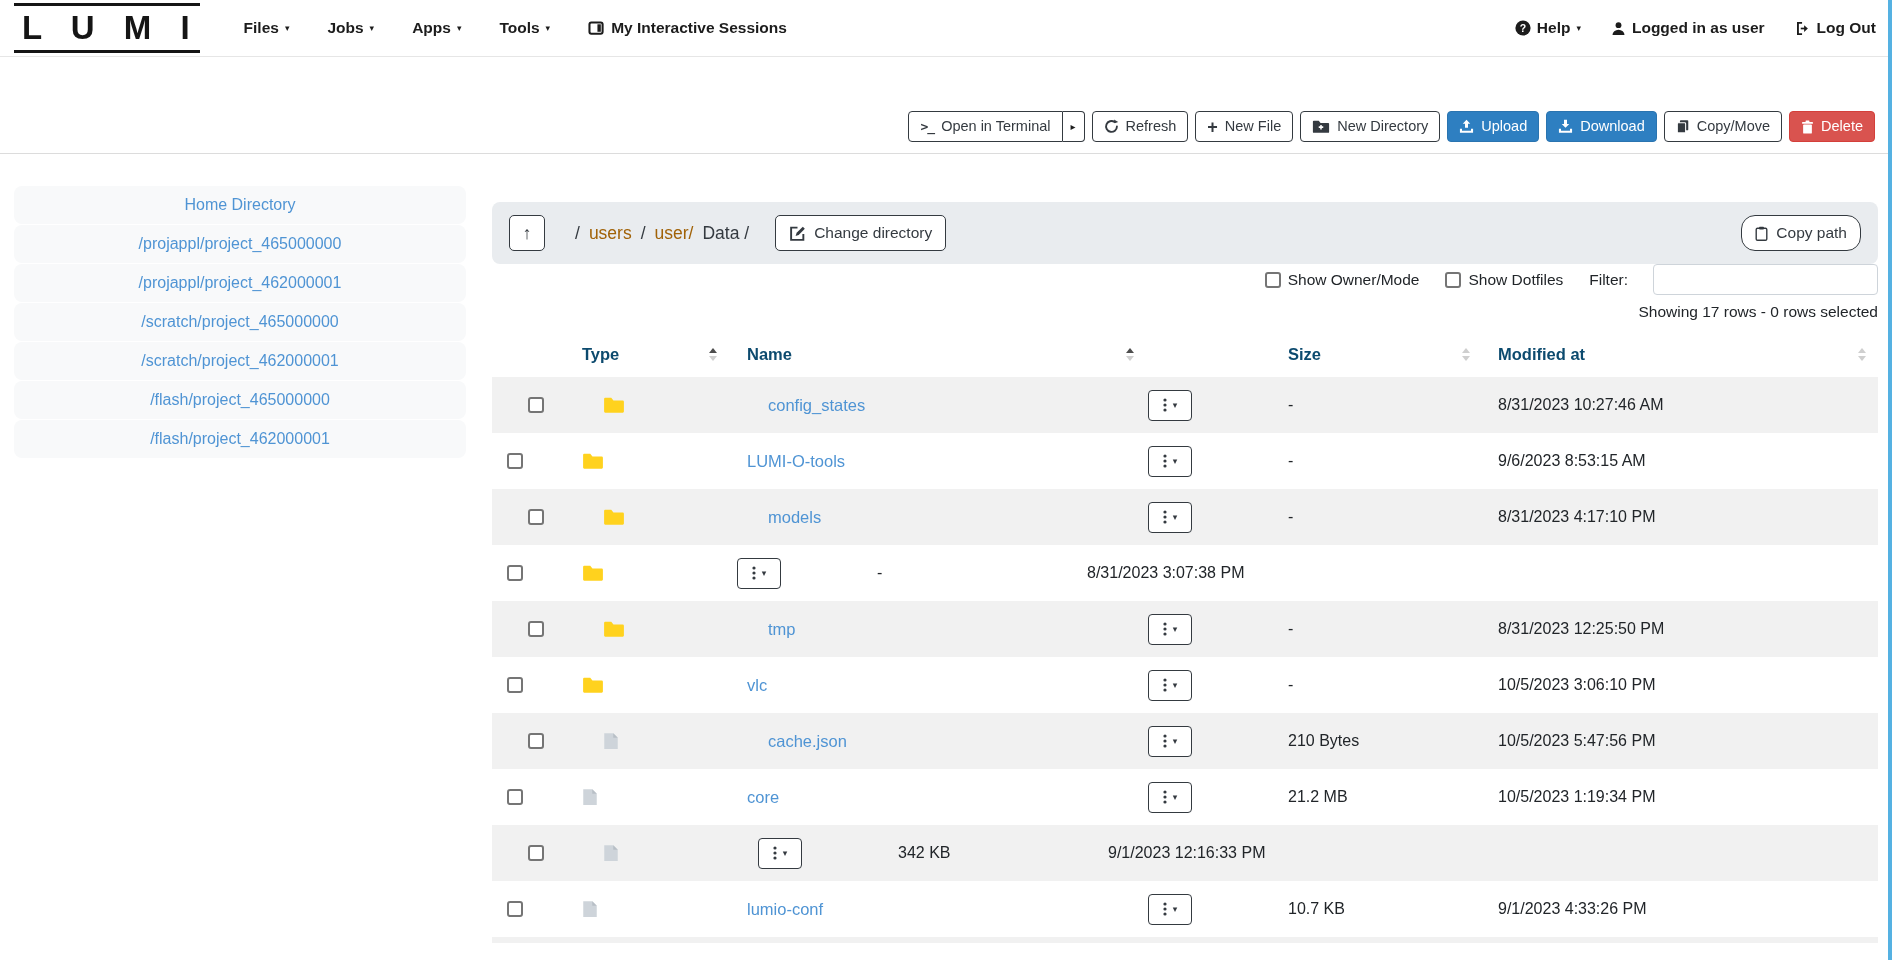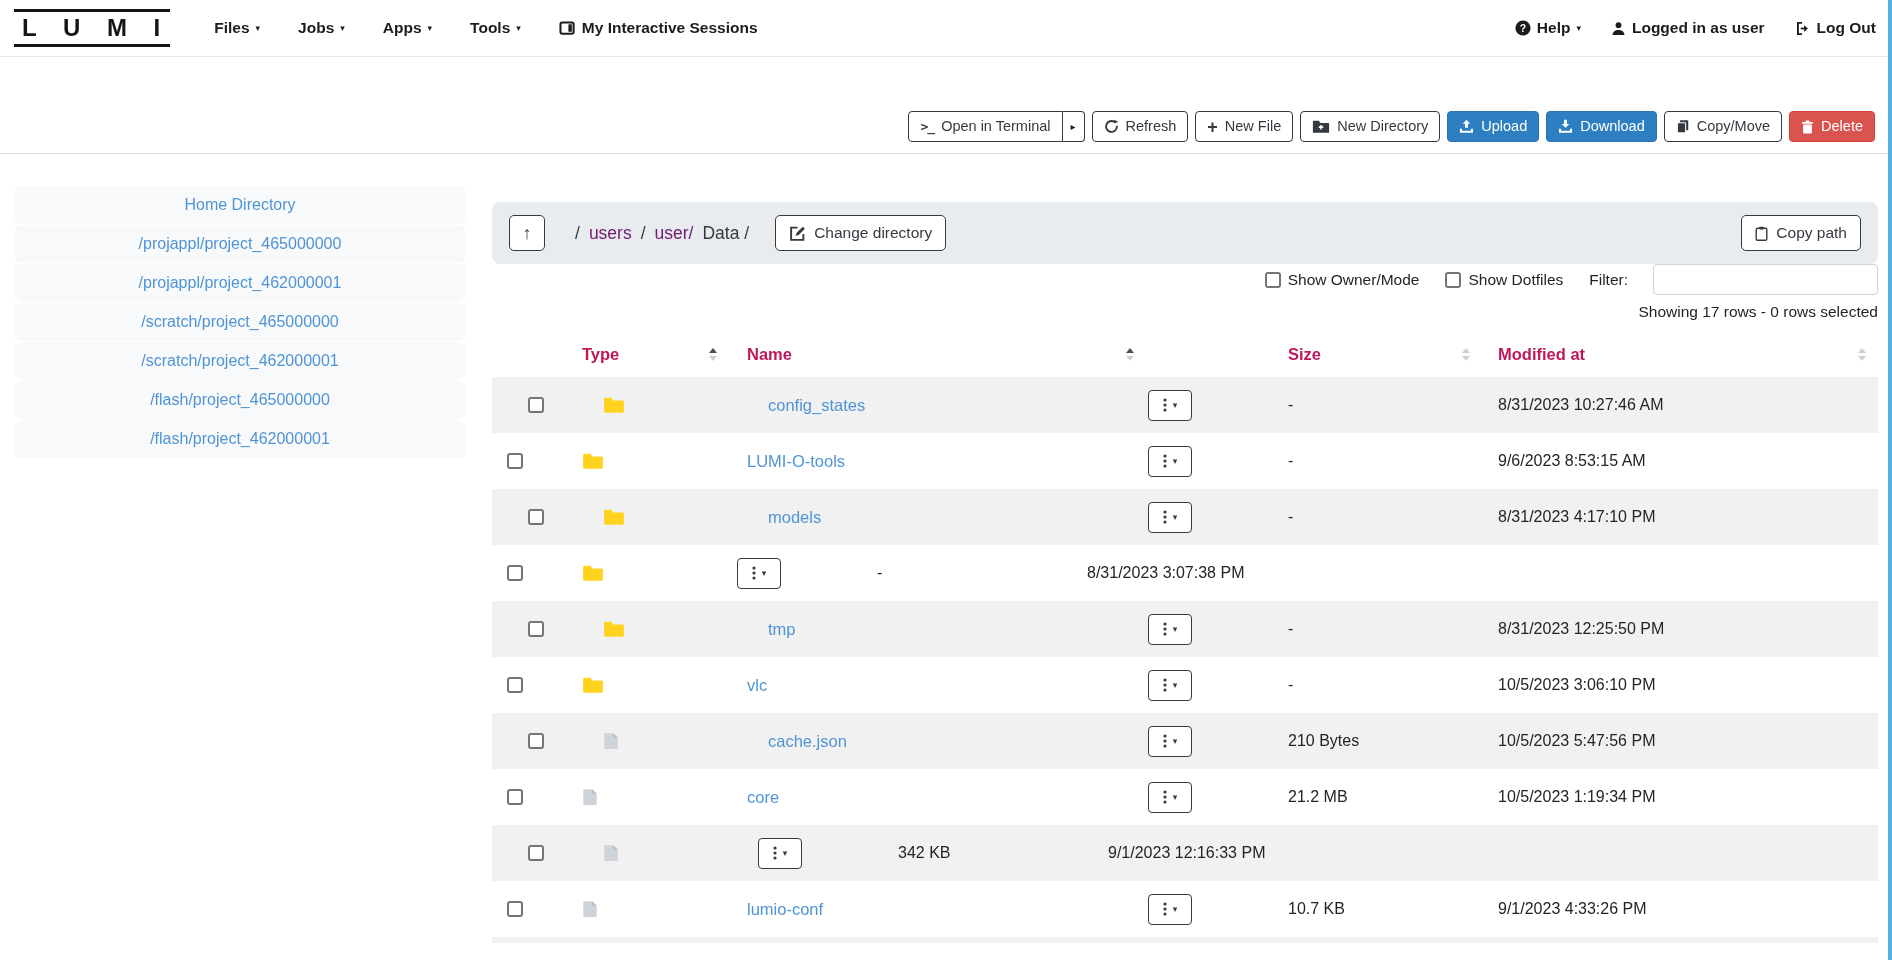--- a/index.html
+++ b/index.html
@@ -2,21 +2,21 @@
 <html><head>
 <meta charset="utf-8">
 <style>
   html,body{margin:0;padding:0;width:1892px;height:960px;overflow:hidden;background:#fff;
     font-family:"Liberation Sans","DejaVu Sans",sans-serif;color:#212529;}
   *{box-sizing:border-box;}
 
   
   .navbar{height:57px;display:flex;align-items:center;padding:0 16px 0 14px;
     border-bottom:1px solid #e6e6e6;background:#fff;}
-  .logo{font-size:24px;font-weight:700;letter-spacing:10px;color:#151515;
+  .logo{font-size:33px;font-weight:700;letter-spacing:10px;color:#151515;
     border-top:3px solid #151515;border-bottom:3px solid #151515;padding:1px 0 1px 8px;line-height:1.25;}
   .nav-left{display:flex;align-items:center;gap:38px;margin-left:44px;}
   .nav-item{display:flex;align-items:center;gap:6px;font-size:15.5px;font-weight:700;color:#1c1c1c;cursor:pointer;}
   .caret{font-size:9px;color:#1c1c1c;line-height:1;}
   .nav-right{margin-left:auto;display:flex;align-items:center;gap:30px;}
   .nav-icon{display:inline-flex;align-items:center;}
 
   
   .toolbar-wrap{padding-top:54px;}
   .toolbar{display:flex;justify-content:flex-end;align-items:center;gap:7px;padding-right:17px;}
@@ -35,38 +35,38 @@
   .sidebar{width:452px;margin-top:32px;text-align:center;}
   .side-item{display:block;background:#f8f9fa;border-radius:8px;margin-bottom:1px;
     padding:10px 17px;font-size:16px;color:#4f94d4;text-decoration:none;cursor:pointer;}
   .main{flex:1;margin-top:48px;margin-right:0px;}
 
   
   .dir-bar{height:62px;background:#e9ecef;border-radius:8px;display:flex;align-items:center;padding:0 17px;}
   .up-btn{width:36px;height:36px;border:1px solid #343a40;border-radius:5px;background:#fff;
     font-size:18px;color:#343a40;display:inline-flex;align-items:center;justify-content:center;cursor:pointer;}
   .crumbs{margin-left:30px;font-size:17.5px;color:#343a40;display:flex;gap:9px;align-items:center;}
-  .crumbs .bc-link{color:#701a75;cursor:pointer;}
+  .crumbs .bc-link{color:#a16207;cursor:pointer;}
   .dir-btn{height:36px;border:1px solid #343a40;border-radius:5px;background:#fff;display:inline-flex;
     align-items:center;gap:8px;padding:0 13px;font-size:15.5px;color:#343a40;cursor:pointer;font-family:inherit;}
   .chg-btn{margin-left:26px;}
-  .copy-path{margin-left:auto;}
+  .copy-path{margin-left:auto;border-radius:14px;}
 
   
   .controls{display:flex;justify-content:flex-end;align-items:center;gap:26px;font-size:15.5px;}
   .chk{display:flex;align-items:center;gap:7px;cursor:pointer;}
   input[type="checkbox"]{appearance:none;-webkit-appearance:none;width:16px;height:16px;border:2px solid #757575;
     border-radius:3px;background:#fff;margin:0;cursor:pointer;}
   .filter-group{display:flex;align-items:center;gap:25px;}
   .filter-input{width:225px;height:31px;border:1px solid #ced4da;border-radius:4px;padding:0 8px;font-size:14px;font-family:inherit;}
   .status-line{margin-top:8px;text-align:right;font-size:15.5px;color:#212529;}
 
   
   .ftable{margin-top:10px;}
-  .thead{display:flex;align-items:center;height:46px;font-weight:700;font-size:16.5px;color:#be185d;}
+  .thead{display:flex;align-items:center;height:46px;font-weight:700;font-size:16.5px;color:#0c4a6e;}
   .trow{display:flex;align-items:center;height:56px;font-size:16px;}
   .trow.striped{background:#f1f1f1;padding-left:21px;}
   .trow.partial{height:6px;overflow:hidden;}
   .cell{display:flex;align-items:center;}
   .c-check{width:75px;padding-left:15px;}
   .c-type{width:170px;padding-left:15px;}
   .c-name{flex:1;padding-left:10px;}
   .c-actions{width:80px;}
   .c-size{width:250px;padding-left:60px;}
   .c-modified{width:400px;padding-left:20px;}

